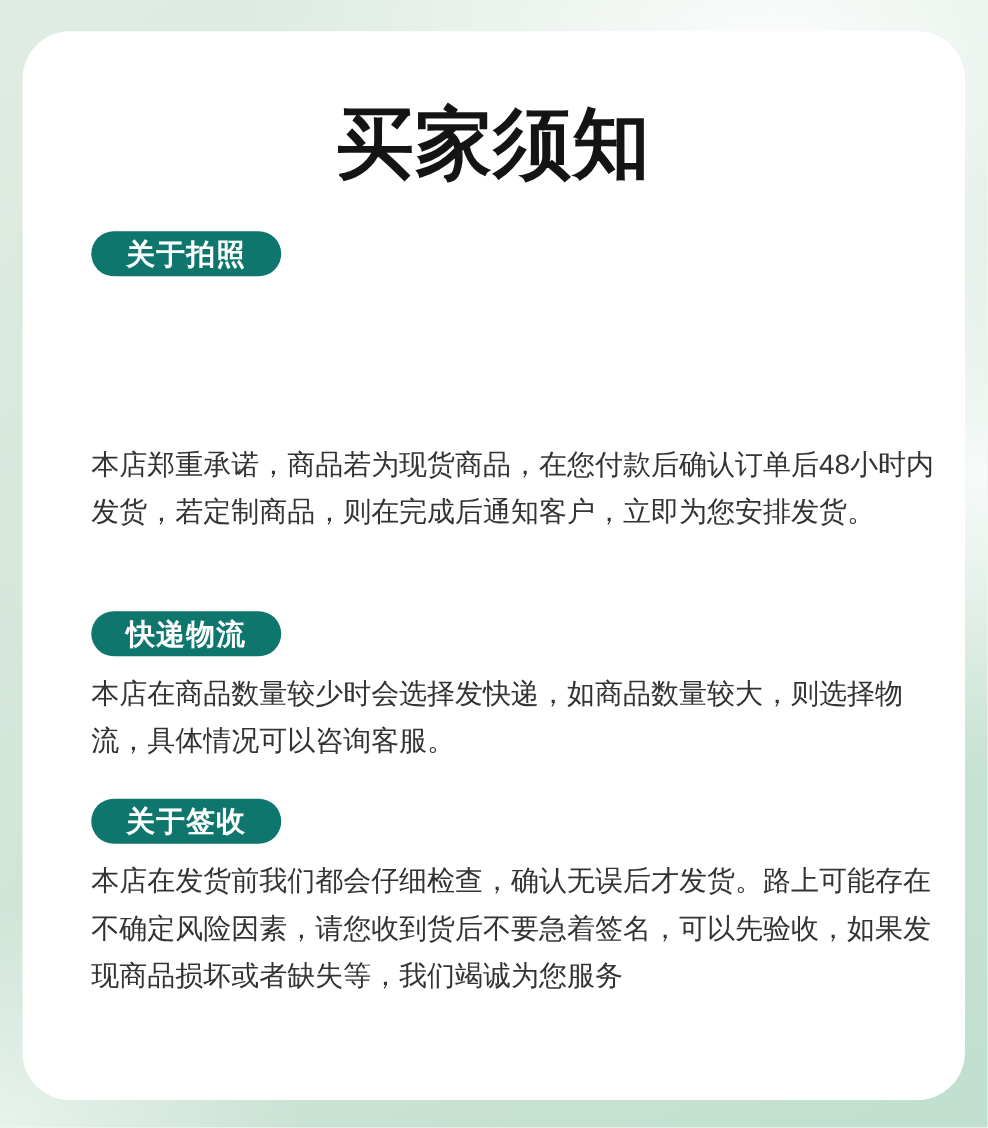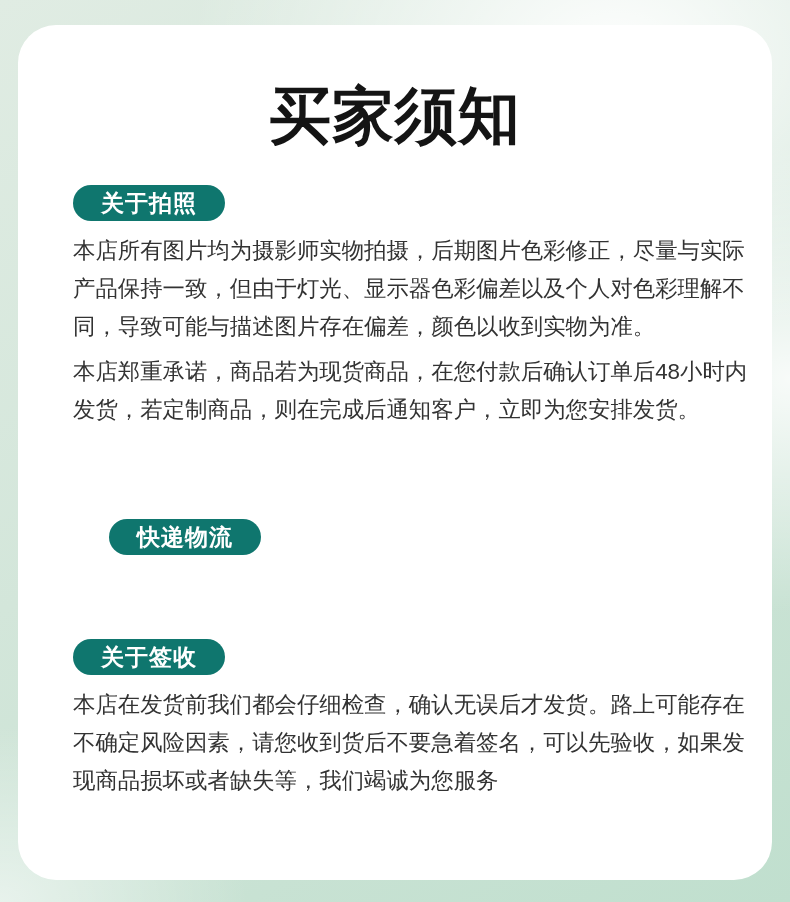--- a/index.html
+++ b/index.html
@@ -44,21 +44,21 @@
     color: #141414;
     letter-spacing: 1px;
   }
   .notice-section {
     position: absolute;
     left: 55px;
     width: 676px;
   }
   .pos-1 { top: 160px; }
   .pos-2 { top: 317px; }
-  .pos-3 { top: 494px; margin-left: 36px; }
+  .pos-3 { top: 464px; }
   .pos-4 { top: 614px; }
   .badge {
     display: inline-flex;
     align-items: center;
     justify-content: center;
     height: 36px;
     padding: 0 28px;
     border-radius: 18px;
     background: #0f766e;
     color: #ffffff;
@@ -77,32 +77,31 @@
 </head>
 <body>
 
 <div class="page">
   <div class="card">
 
     <h1 class="title">买家须知</h1>
 
     <section class="notice-section pos-1">
       <span class="badge">关于拍照</span>
-      <p class="para">本店所有图片均为摄影师实物拍摄，后期图片色彩修正，尽量与实际
-产品保持一致，但由于灯光、显示器色彩偏差以及个人对色彩理解不
-同，导致可能与描述图片存在偏差，颜色以收到实物为准。</p>
     </section>
 
     <section class="notice-section pos-2">
       <p class="para">本店郑重承诺，商品若为现货商品，在您付款后确认订单后48小时内
 发货，若定制商品，则在完成后通知客户，立即为您安排发货。</p>
     </section>
 
     <section class="notice-section pos-3">
       <span class="badge">快递物流</span>
+      <p class="para">本店在商品数量较少时会选择发快递，如商品数量较大，则选择物
+流，具体情况可以咨询客服。</p>
     </section>
 
     <section class="notice-section pos-4">
       <span class="badge">关于签收</span>
       <p class="para">本店在发货前我们都会仔细检查，确认无误后才发货。路上可能存在
 不确定风险因素，请您收到货后不要急着签名，可以先验收，如果发
 现商品损坏或者缺失等，我们竭诚为您服务</p>
     </section>
 
   </div>

